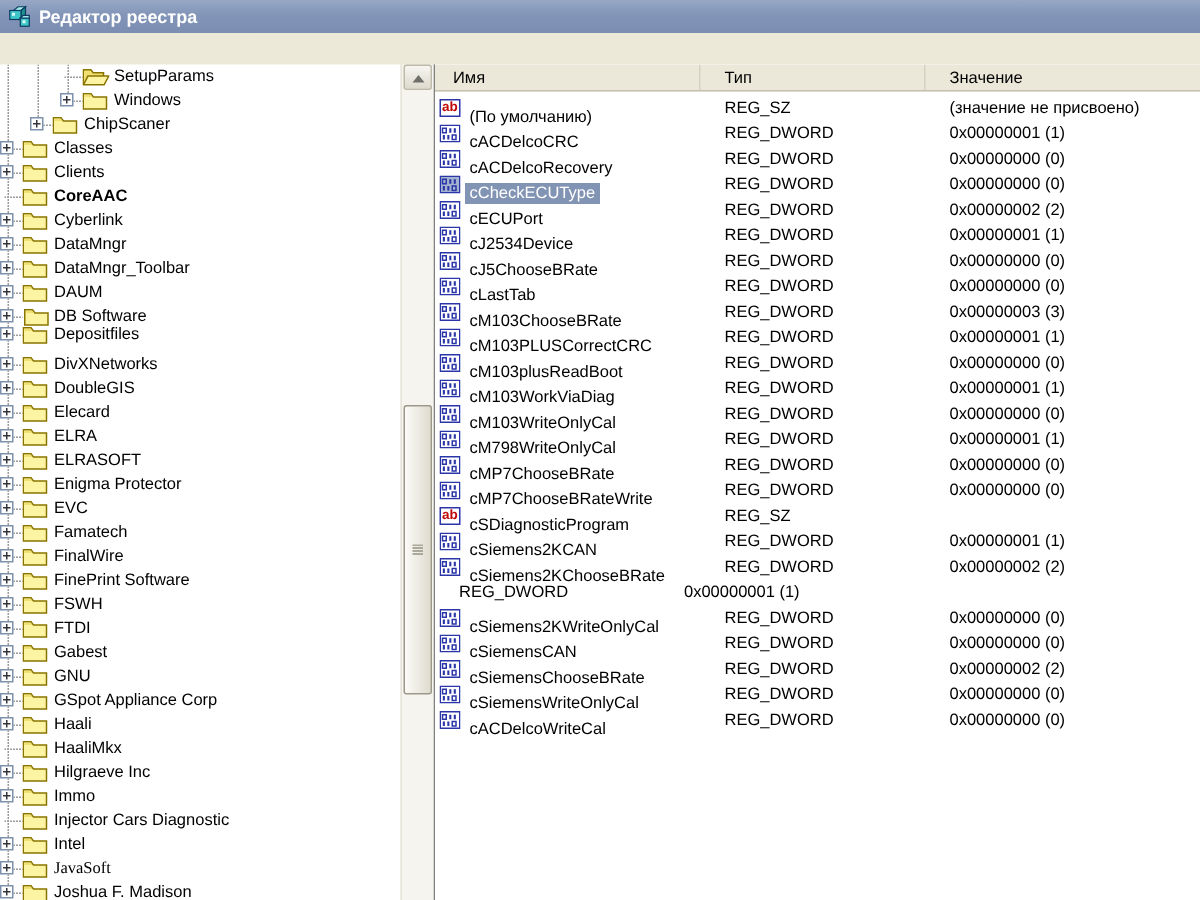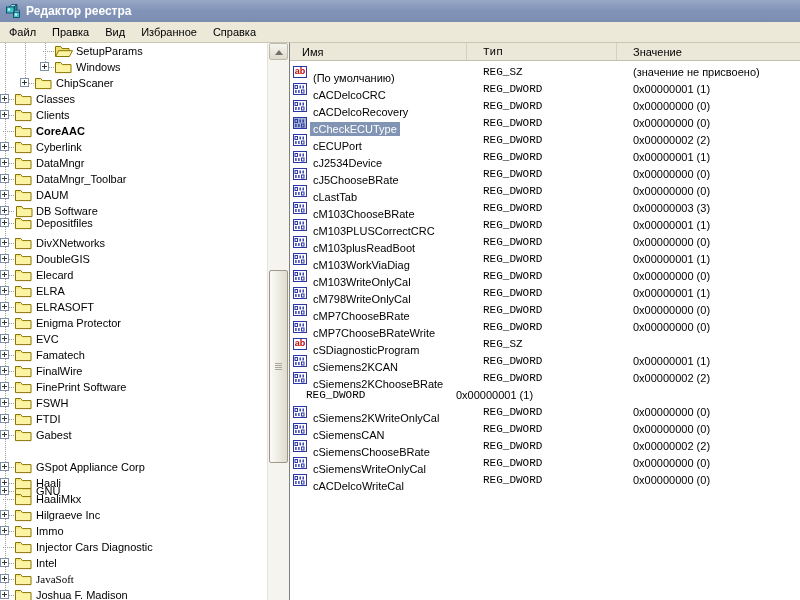--- a/index.html
+++ b/index.html
@@ -58,27 +58,27 @@
   .sb-thumb::after { content:""; position:absolute; left:5px; right:5px; top:50%; margin-top:-4px; height:7px;
     background:repeating-linear-gradient(to bottom,#aaa89a 0 1px, transparent 1px 2px); }
 
   
   .list-border { width:1px; flex:none; background:#808080; }
   .list-panel { flex:1; background:#fff; display:flex; flex-direction:column; overflow:hidden; }
   .list-header { display:flex; height:18px; background:#ebe8da; flex:none;
     border-bottom:1px solid #c6c2b2; }
   .hcell { border-right:1px solid #d5d1c1; padding-top:3px; white-space:nowrap; overflow:hidden; }
   .hcell.h1 { width:177px; padding-left:12px; }
-  .hcell.h2 { width:150px; padding-left:16px;font-family:Liberation Mono, monospace; }
+  .hcell.h2 { width:150px; padding-left:16px; }
   .hcell.h3 { flex:1; padding-left:16px; border-right:none; }
 
   .list-body { padding-top:2px; position:relative; }
   .lrow { display:flex; height:17px; align-items:center; }
   .c1 { width:177px; display:flex; align-items:center; padding-left:3px; flex:none; overflow:visible; white-space:nowrap; }
-  .c2 { width:150px; padding-left:16px; flex:none; white-space:nowrap;font-family:Liberation Mono, monospace; }
+  .c2 { width:150px; padding-left:16px; flex:none; white-space:nowrap; }
   .c3 { flex:1; padding-left:16px; white-space:nowrap; }
   .vicon { width:14px; height:12px; margin-right:3px; flex:none; position:relative; }
   .i-sz { display:block; width:14px; height:12px; border:1px solid #2a35a8; background:#fff;
     color:#c00909; font-weight:bold; font-size:9px; line-height:9px; text-align:center;
     font-family:"Liberation Sans",sans-serif; }
   .lname { padding:1px 3px;margin-top:12px; }
   .lrow.selected .lname { background:#8294b4; color:#fff; }
   .lrow.selected .vicon svg rect.bg { fill:#a3b2cf; }
 </style>
 </head>
@@ -94,27 +94,20 @@
         <rect x="1.5" y="4" width="7.5" height="6" fill="#3ec6c6" stroke="#0c3c62" stroke-width="0.8"></rect>
         <rect x="8.5" y="9" width="6" height="5.5" fill="#3ec6c6" stroke="#0c3c62" stroke-width="0.8"></rect>
         <path d="M8.5 9 L10.5 7.2 L14.5 7.2 L14.5 9 Z" fill="#9feaea" stroke="#0c3c62" stroke-width="0.8"></path>
         <rect x="3" y="5.5" width="2" height="2" fill="#d9fafa"></rect>
         <rect x="10" y="10.5" width="2" height="2" fill="#d9fafa"></rect>
       </svg>
     </span>
     <span class="title-text">Редактор реестра</span>
   </div>
 
-  <div class="menubar">
-    <span class="menu-item">Файл</span>
-    <span class="menu-item">Правка</span>
-    <span class="menu-item">Вид</span>
-    <span class="menu-item">Избранное</span>
-    <span class="menu-item">Справка</span>
-  </div>
 
   <div class="content">
 
     <div class="tree-panel">
       <div class="guide guide-0"></div>
       <div class="guide guide-1"></div>
       <div class="guide guide-2"></div>
     <div class="trow" style="top: 0px;">
     <span class="stub" style="left: 43px; width: 12px;"></span>
 
@@ -408,21 +401,21 @@
     <span class="expander" style="left: 0px;"></span>
     <span class="ficon" style="left: 15px;">
       <svg class="f-closed" width="17" height="14" viewBox="0 0 17 14">
         <path d="M0.5 2.5 h5.2 l1.6 2.1 h8.7 v8 h-15.5 z" fill="#fdf4a3" stroke="#8a7400"></path>
         <path d="M1.2 3.2 h4.2 l1.1 1.4 h-5.3 z" fill="#efe071"></path>
       </svg>
       
     </span>
     <span class="tlabel" style="left: 33px;">Gabest</span>
   </div>
-        <div class="trow" style="top: 400px; margin-top: 40px;">
+        <div class="trow" style="top: 400px;">
     <span class="stub" style="left: 3px; width: 12px;"></span>
     <span class="expander" style="left: 0px;"></span>
     <span class="ficon" style="left: 15px;">
       <svg class="f-closed" width="17" height="14" viewBox="0 0 17 14">
         <path d="M0.5 2.5 h5.2 l1.6 2.1 h8.7 v8 h-15.5 z" fill="#fdf4a3" stroke="#8a7400"></path>
         <path d="M1.2 3.2 h4.2 l1.1 1.4 h-5.3 z" fill="#efe071"></path>
       </svg>
       
     </span>
     <span class="tlabel" style="left: 33px;">GNU</span>

